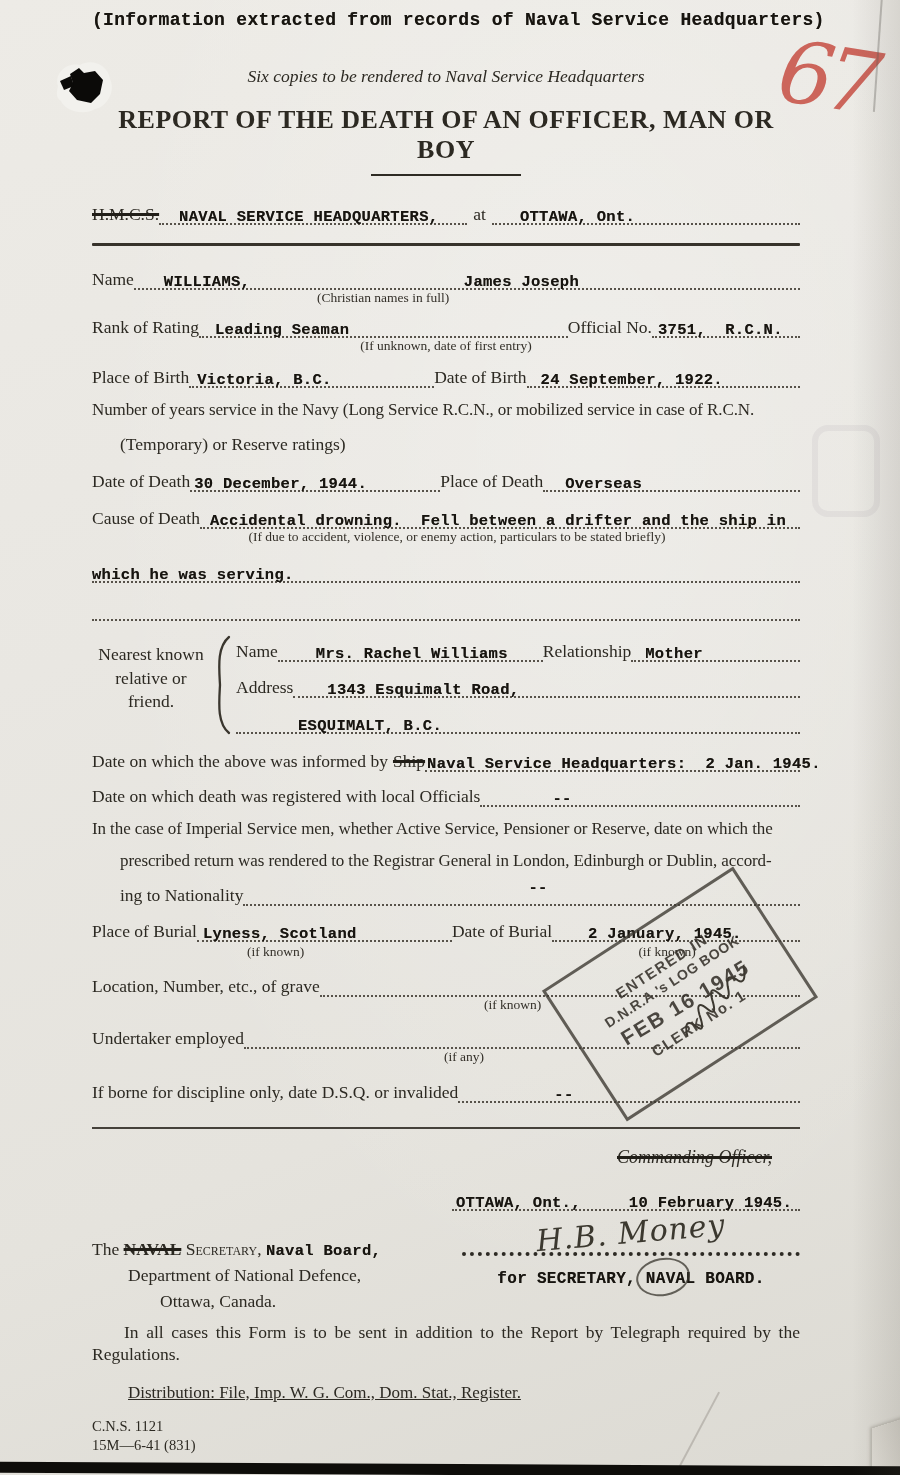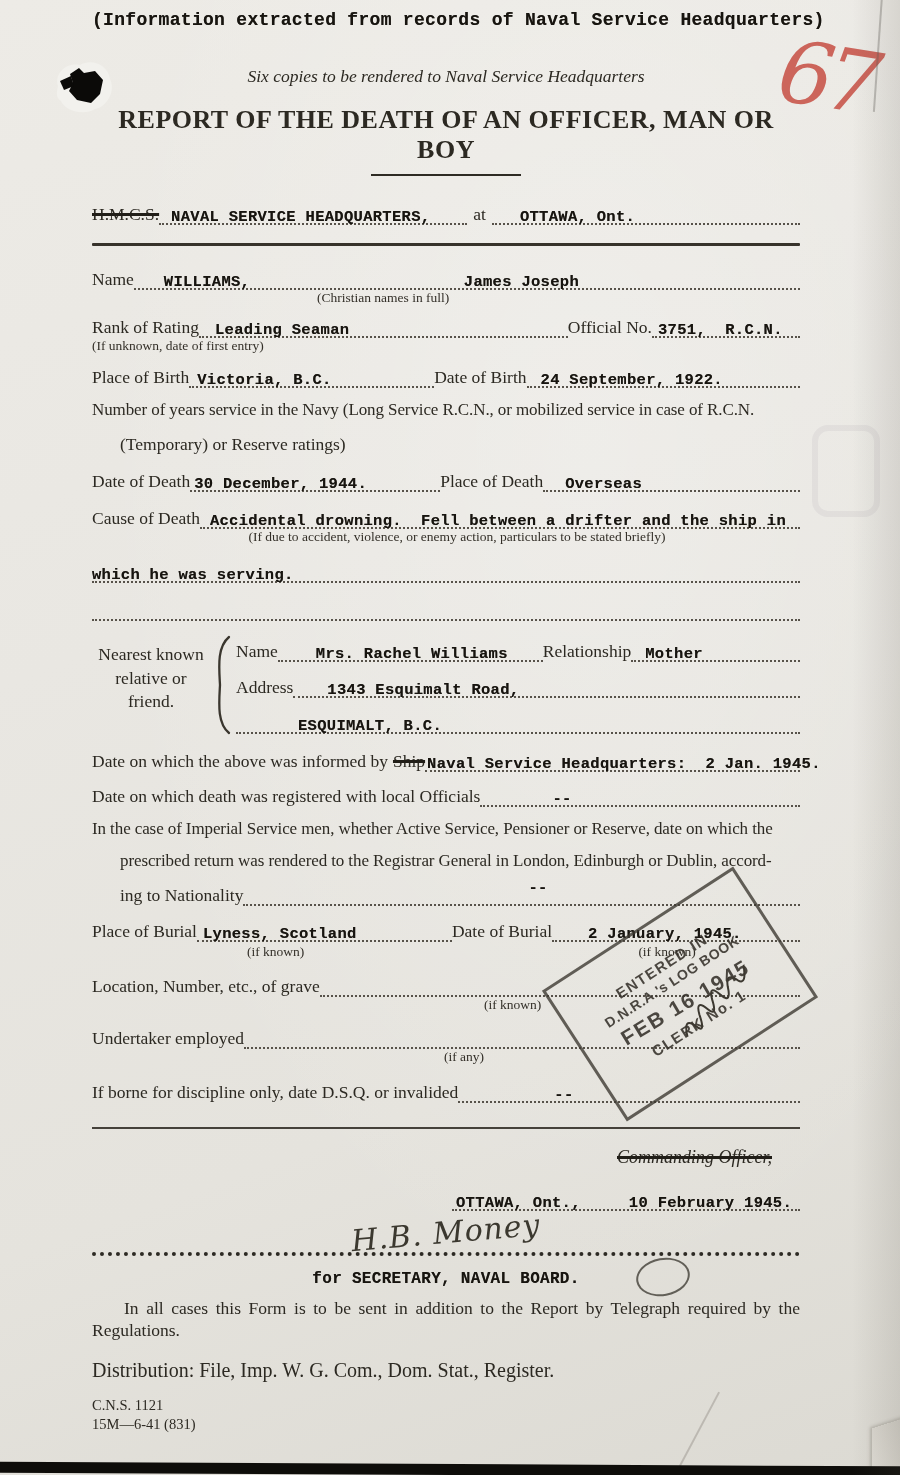--- a/index.html
+++ b/index.html
@@ -109,21 +109,21 @@
     <div class="center typed typed18">(Information extracted from records of Naval Service Headquarters)</div>
 
     <div class="center italic" style="margin-top:36px; font-size:17.5px;">Six copies to be rendered to Naval Service Headquarters</div>
 
     <div class="center" style="margin-top:18px; font-size:26px; font-weight:bold; letter-spacing:.5px;">REPORT OF THE DEATH OF AN OFFICER, MAN OR BOY</div>
     <div style="width:150px; margin:9px auto 0 auto; border-bottom:2.5px solid #2e2b24;"></div>
 
     <div class="row" style="margin-top:22px;">
       <span class="lbl struck">H.M.C.S.</span>
       <span class="line">
-        <span class="typed" style="left:12px;">NAVAL SERVICE HEADQUARTERS,</span>
+        <span class="typed" style="left:20px;">NAVAL SERVICE HEADQUARTERS,</span>
       </span>
       <span class="lbl fix" style="padding:0 6px;">at</span>
       <span class="line">
         <span class="typed" style="left:28px;text-align:right;">OTTAWA, Ont.</span>
       </span>
     </div>
 
     <div class="solidrule" style="margin-top:18px;"></div>
 
     <div class="row" style="margin-top:17px;">
@@ -138,21 +138,21 @@
     <div class="row" style="margin-top:5px;">
       <span class="lbl">Rank of Rating</span>
       <span class="line">
         <span class="typed" style="left:16px;">Leading Seaman</span>
       </span>
       <span class="lbl fix">Official No.</span>
       <span class="line fix" style="flex-basis:148px;">
         <span class="typed" style="left:6px;">3751,  R.C.N.</span>
       </span>
     </div>
-    <div class="cap" style="text-align:left;">(If unknown, date of first entry)</div>
+    <div class="cap" style="text-align:center;">(If unknown, date of first entry)</div>
 
     <div class="row" style="margin-top:7px;">
       <span class="lbl">Place of Birth</span>
       <span class="line fix" style="flex-basis:245px;">
         <span class="typed" style="left:8px;">Victoria, B.C.</span>
       </span>
       <span class="lbl fix">Date of Birth</span>
       <span class="line">
         <span class="typed" style="left:14px;">24 September, 1922.</span>
       </span>
@@ -291,30 +291,40 @@
       <span class="italic struck" style="font-size:18px;">Commanding Officer,</span>
     </div>
 
     <div class="row" style="margin-top:16px; margin-left:360px;">
       <span class="line">
         <span class="typed" style="left:4px;">OTTAWA, Ont.,     10 February 1945.</span>
       </span>
     </div>
 
     <div style="display:flex; margin-top:4px;">
+      <div style="width:370px; font-size:17.5px; padding-top:24px;">
+        <div>
+          <span>The</span>
+          <span class="struck" style="font-weight:bold;">NAVAL</span>
+          <span class="smallcaps">Secretary,</span>
+          <span class="typed">Naval Board,</span>
+        </div>
+        <div style="margin-left:36px; margin-top:5px;">Department of National Defence,</div>
+        <div style="margin-left:68px; margin-top:5px;">Ottawa, Canada.</div>
+      </div>
       <div style="flex:1; text-align:center;">
         <span class="sig">H.B. Money</span>
         <div class="sigdots" style="margin-top:-4px;"></div>
         <div class="typed" style="margin-top:14px; font-size:16px;">for SECRETARY, NAVAL BOARD.</div>
       </div>
     </div>
 
     <div style="margin-top:10px; font-size:17.5px; text-align:justify; text-indent:32px; word-spacing:3px; line-height:1.25;">In all cases this Form is to be sent in addition to the Report by Telegraph required by the Regulations.</div>
 
-    <div style="margin-top:17px; font-size:20px;">Distribution:  File, Imp. W. G. Com., Dom. Stat., Register.</div>
+    <div style="margin-top:17px; margin-left:36px; font-size:17px;text-decoration:underline;">Distribution:  File, Imp. W. G. Com., Dom. Stat., Register.</div>
 
     <div style="margin-top:14px; font-size:14.5px; line-height:1.3;">
       <div>C.N.S. 1121</div>
       <div>15M—6-41 (831)</div>
 
     </div>
   </div>
 
   <div class="stamp">
     <div class="s1">ENTERED IN</div>

